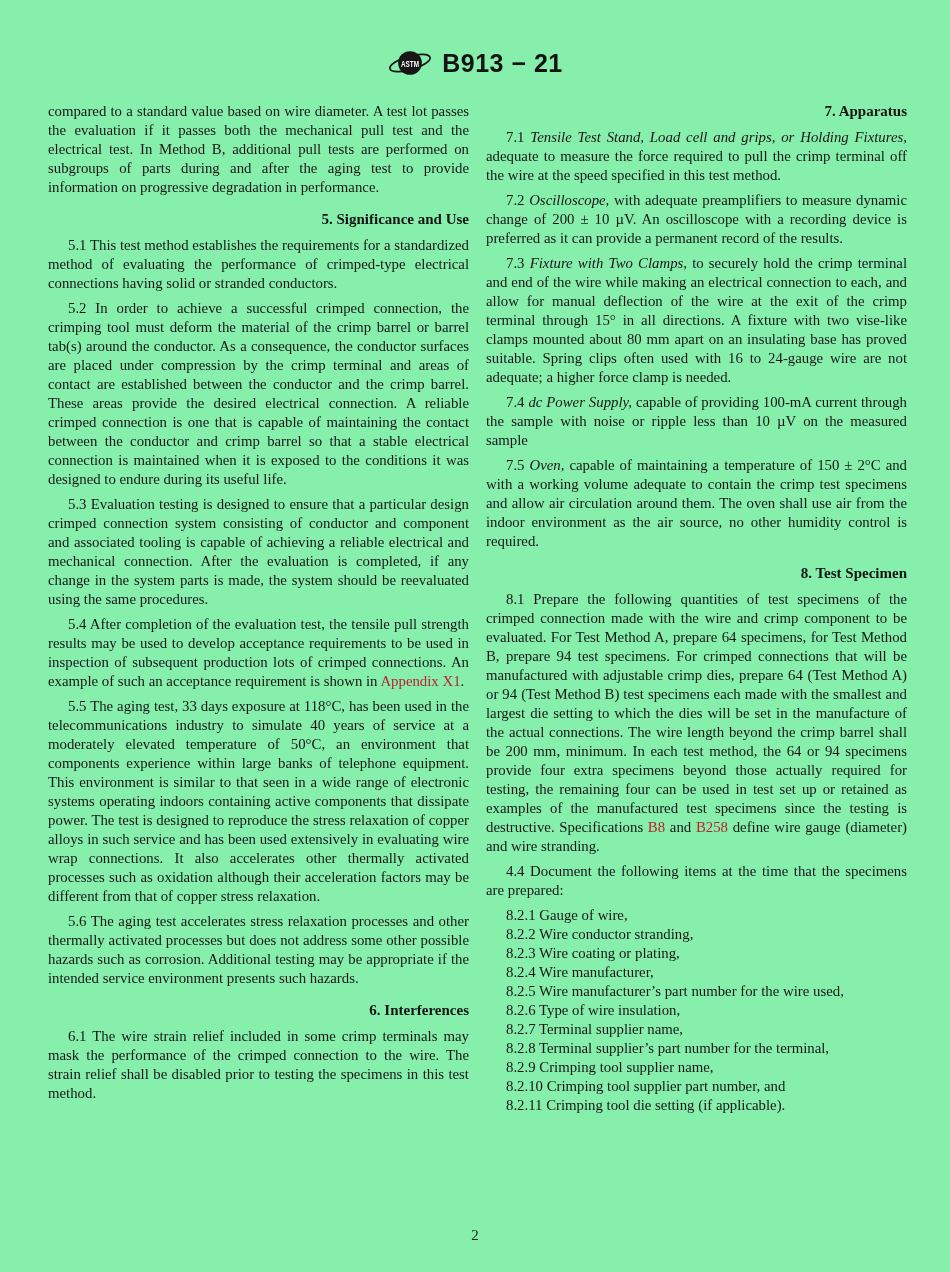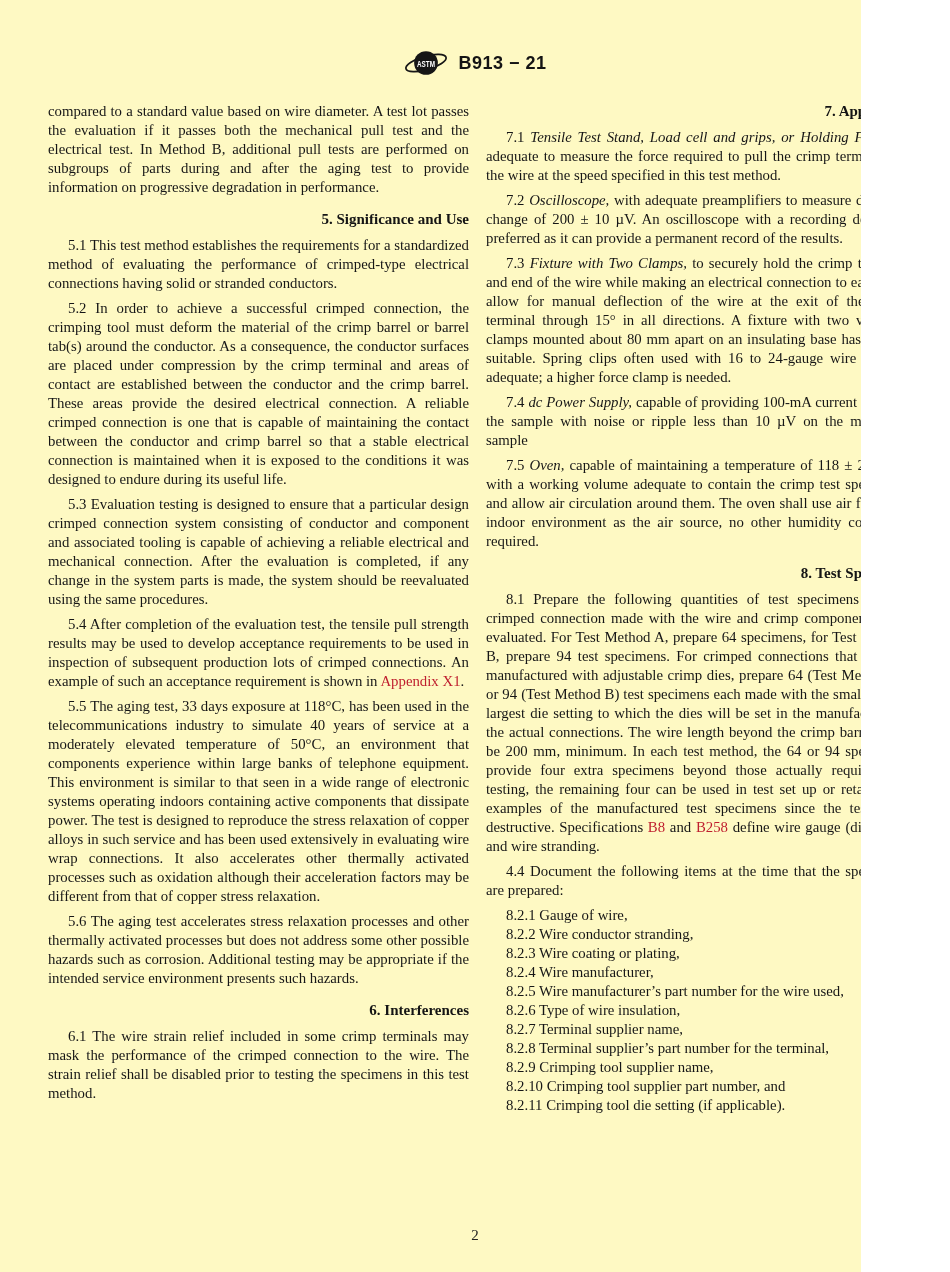--- a/index.html
+++ b/index.html
@@ -1,28 +1,28 @@
 <!DOCTYPE html>
 <html><head>
 <meta charset="utf-8">
 <style>
   html,body { margin:0; padding:0; background:#ffffff; }
   .page {
-    position:relative; width:861px; height:1272px; background:#fef9c3;
+    position:relative; width:950px; height:1272px; background:#86efac;
     font-family:"Liberation Serif", serif; color:#141414; overflow:hidden;
   }
   
   .header {
     position:absolute; top:44px; left:0; width:950px;
     display:flex; justify-content:center; align-items:center; gap:9px;
   }
   .logo-wrap { width:46px; height:38px; display:flex; align-items:center; justify-content:center; }
   .designation {
     font-family:"Liberation Sans", sans-serif; font-weight:bold;
-    font-size:18px; letter-spacing:0.5px; color:#141414;
+    font-size:25px; letter-spacing:0.5px; color:#141414;
   }
   
   .col {
     position:absolute; top:102px; width:421px;
     font-size:14.8px; line-height:19px; text-align:justify;
     color:#161616;
   }
   .col-left  { left:48px; }
   .col-right { left:486px; }
   p { margin:0 0 6px 0; text-indent:20px; }
@@ -71,21 +71,21 @@
     <h3 class="section-heading">6.  Interferences</h3>
     <p>6.1 The wire strain relief included in some crimp terminals may mask the performance of the crimped connection to the wire. The strain relief shall be disabled prior to testing the specimens in this test method.</p>
   </div>
 
   <div class="col col-right">
     <h3 class="section-heading first">7.  Apparatus</h3>
     <p><span>7.1 </span><span class="it">Tensile Test Stand, Load cell and grips, or Holding Fixtures,</span><span> adequate to measure the force required to pull the crimp terminal off the wire at the speed specified in this test method.</span></p>
     <p><span>7.2 </span><span class="it">Oscilloscope,</span><span> with adequate preamplifiers to measure dynamic change of 200 ± 10 µV. An oscilloscope with a recording device is preferred as it can provide a permanent record of the results.</span></p>
     <p><span>7.3 </span><span class="it">Fixture with Two Clamps,</span><span> to securely hold the crimp terminal and end of the wire while making an electrical connection to each, and allow for manual deflection of the wire at the exit of the crimp terminal through 15° in all directions. A fixture with two vise-like clamps mounted about 80 mm apart on an insulating base has proved suitable. Spring clips often used with 16 to 24-gauge wire are not adequate; a higher force clamp is needed.</span></p>
     <p><span>7.4 </span><span class="it">dc Power Supply,</span><span> capable of providing 100-mA current through the sample with noise or ripple less than 10 µV on the measured sample</span></p>
-    <p><span>7.5 </span><span class="it">Oven,</span><span> capable of maintaining a temperature of 118 ± 2°C and with a working volume adequate to contain the crimp test specimens and allow air circulation around them. The oven shall use air from the indoor environment as the air source, no other humidity control is required.</span></p>
+    <p><span>7.5 </span><span class="it">Oven,</span><span> capable of maintaining a temperature of 150 ± 2°C and with a working volume adequate to contain the crimp test specimens and allow air circulation around them. The oven shall use air from the indoor environment as the air source, no other humidity control is required.</span></p>
 
     <h3 class="section-heading">8.  Test Specimen</h3>
     <p><span>8.1 Prepare the following quantities of test specimens of the crimped connection made with the wire and crimp component to be evaluated. For Test Method A, prepare 64 specimens, for Test Method B, prepare 94 test specimens. For crimped connections that will be manufactured with adjustable crimp dies, prepare 64 (Test Method A) or 94 (Test Method B) test specimens each made with the smallest and largest die setting to which the dies will be set in the manufacture of the actual connections. The wire length beyond the crimp barrel shall be 200 mm, minimum. In each test method, the 64 or 94 specimens provide four extra specimens beyond those actually required for testing, the remaining four can be used in test set up or retained as examples of the manufactured test specimens since the testing is destructive. Specifications </span><a class="ref-link">B8</a><span> and </span><a class="ref-link">B258</a><span> define wire gauge (diameter) and wire stranding.</span></p>
     <p>4.4 Document the following items at the time that the specimens are prepared:</p>
     <p class="list-item">8.2.1 Gauge of wire,</p>
     <p class="list-item">8.2.2 Wire conductor stranding,</p>
     <p class="list-item">8.2.3 Wire coating or plating,</p>
     <p class="list-item">8.2.4 Wire manufacturer,</p>
     <p class="list-item">8.2.5 Wire manufacturer’s part number for the wire used,</p>
     <p class="list-item">8.2.6 Type of wire insulation,</p>

